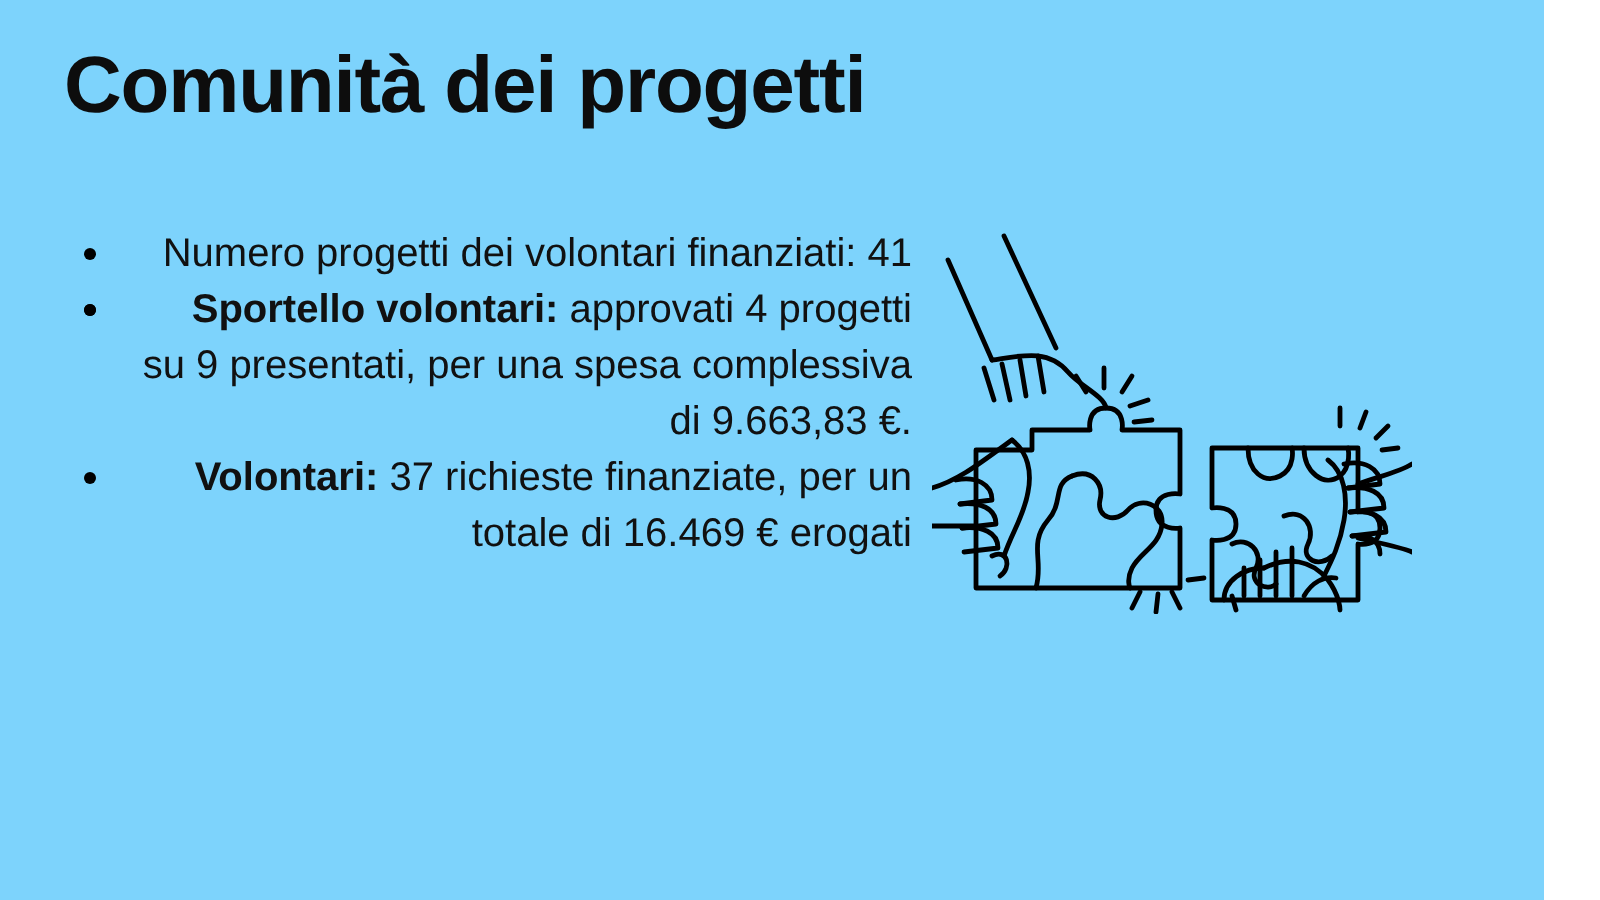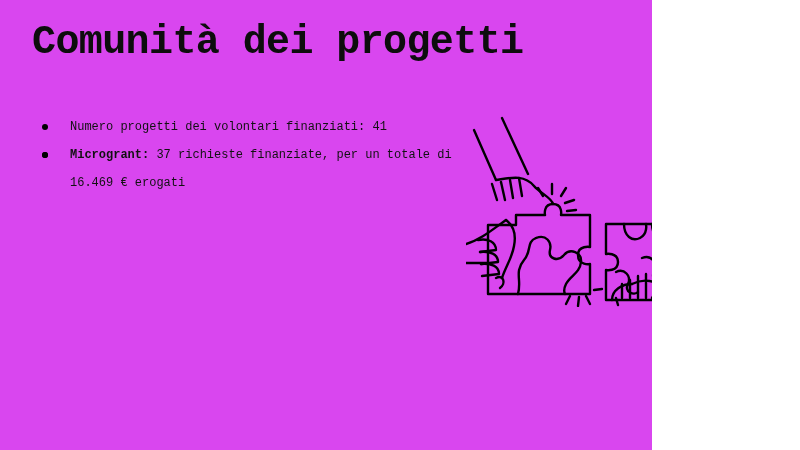--- a/index.html
+++ b/index.html
@@ -2,25 +2,25 @@
 <html><head>
 <meta charset="utf-8">
 <style>
   html, body {
     margin: 0;
     padding: 0;
     background: #ffffff;
   }
   #slide {
     position: relative;
-    width: 652px;
+    width: 772px;
     height: 450px;
-    background: #d946ef;
+    background: #7dd3fc;
     overflow: hidden;
-    font-family: Liberation Mono, monospace;
+    font-family: Liberation Sans, sans-serif;
     color: #000000;
   }
 
   
   #slide-title {
     position: absolute;
     left: 32px;
     top: 22px;
     font-size: 40px;
     font-weight: bold;
@@ -32,23 +32,24 @@
 
   
   #bullet-list {
     position: absolute;
     left: 36px;
     top: 113px;
     width: 420px;
     list-style: none;
     margin: 0;
     padding: 0;
-    font-size: 12px;
+    font-size: 20px;
     line-height: 28px;
     color: #111111;
+    text-align: right;
   }
   #bullet-list > li {
     position: relative;
     padding-left: 34px;
     margin: 0 0 0 0;
   }
   #bullet-list > li .bullet-dot {
     position: absolute;
     left: 6px;
     top: 11px;
@@ -89,21 +90,25 @@
     <li>
       <span class="bullet-dot"></span>
       <span class="lead"></span><span class="bullet-text">Numero progetti dei volontari finanziati: 41</span>
     </li>
     <li>
       <span class="bullet-dot"></span>
       <span class="lead"></span>
     </li>
     <li>
       <span class="bullet-dot"></span>
-      <span class="lead">Microgrant:</span><span class="bullet-text"> 37 richieste finanziate, per un totale di 16.469 € erogati</span>
+      <span class="lead">Sportello volontari:</span><span class="bullet-text"> approvati 4 progetti su 9 presentati, per una spesa complessiva di 9.663,83 €.</span>
+    </li>
+    <li>
+      <span class="bullet-dot"></span>
+      <span class="lead">Volontari:</span><span class="bullet-text"> 37 richieste finanziate, per un totale di 16.469 € erogati</span>
     </li>
   </ul>
 
   <div id="puzzle-illustration">
     <svg viewBox="0 0 240 195" xmlns="http://www.w3.org/2000/svg" fill="none" stroke="#000000" stroke-width="2.4" stroke-linecap="round" stroke-linejoin="round">
 
       <path d="M22 113 L22 182 L124 182 L124 152
                C124 152 112 154 112 143
                C112 133 124 135 124 135
                L124 103

